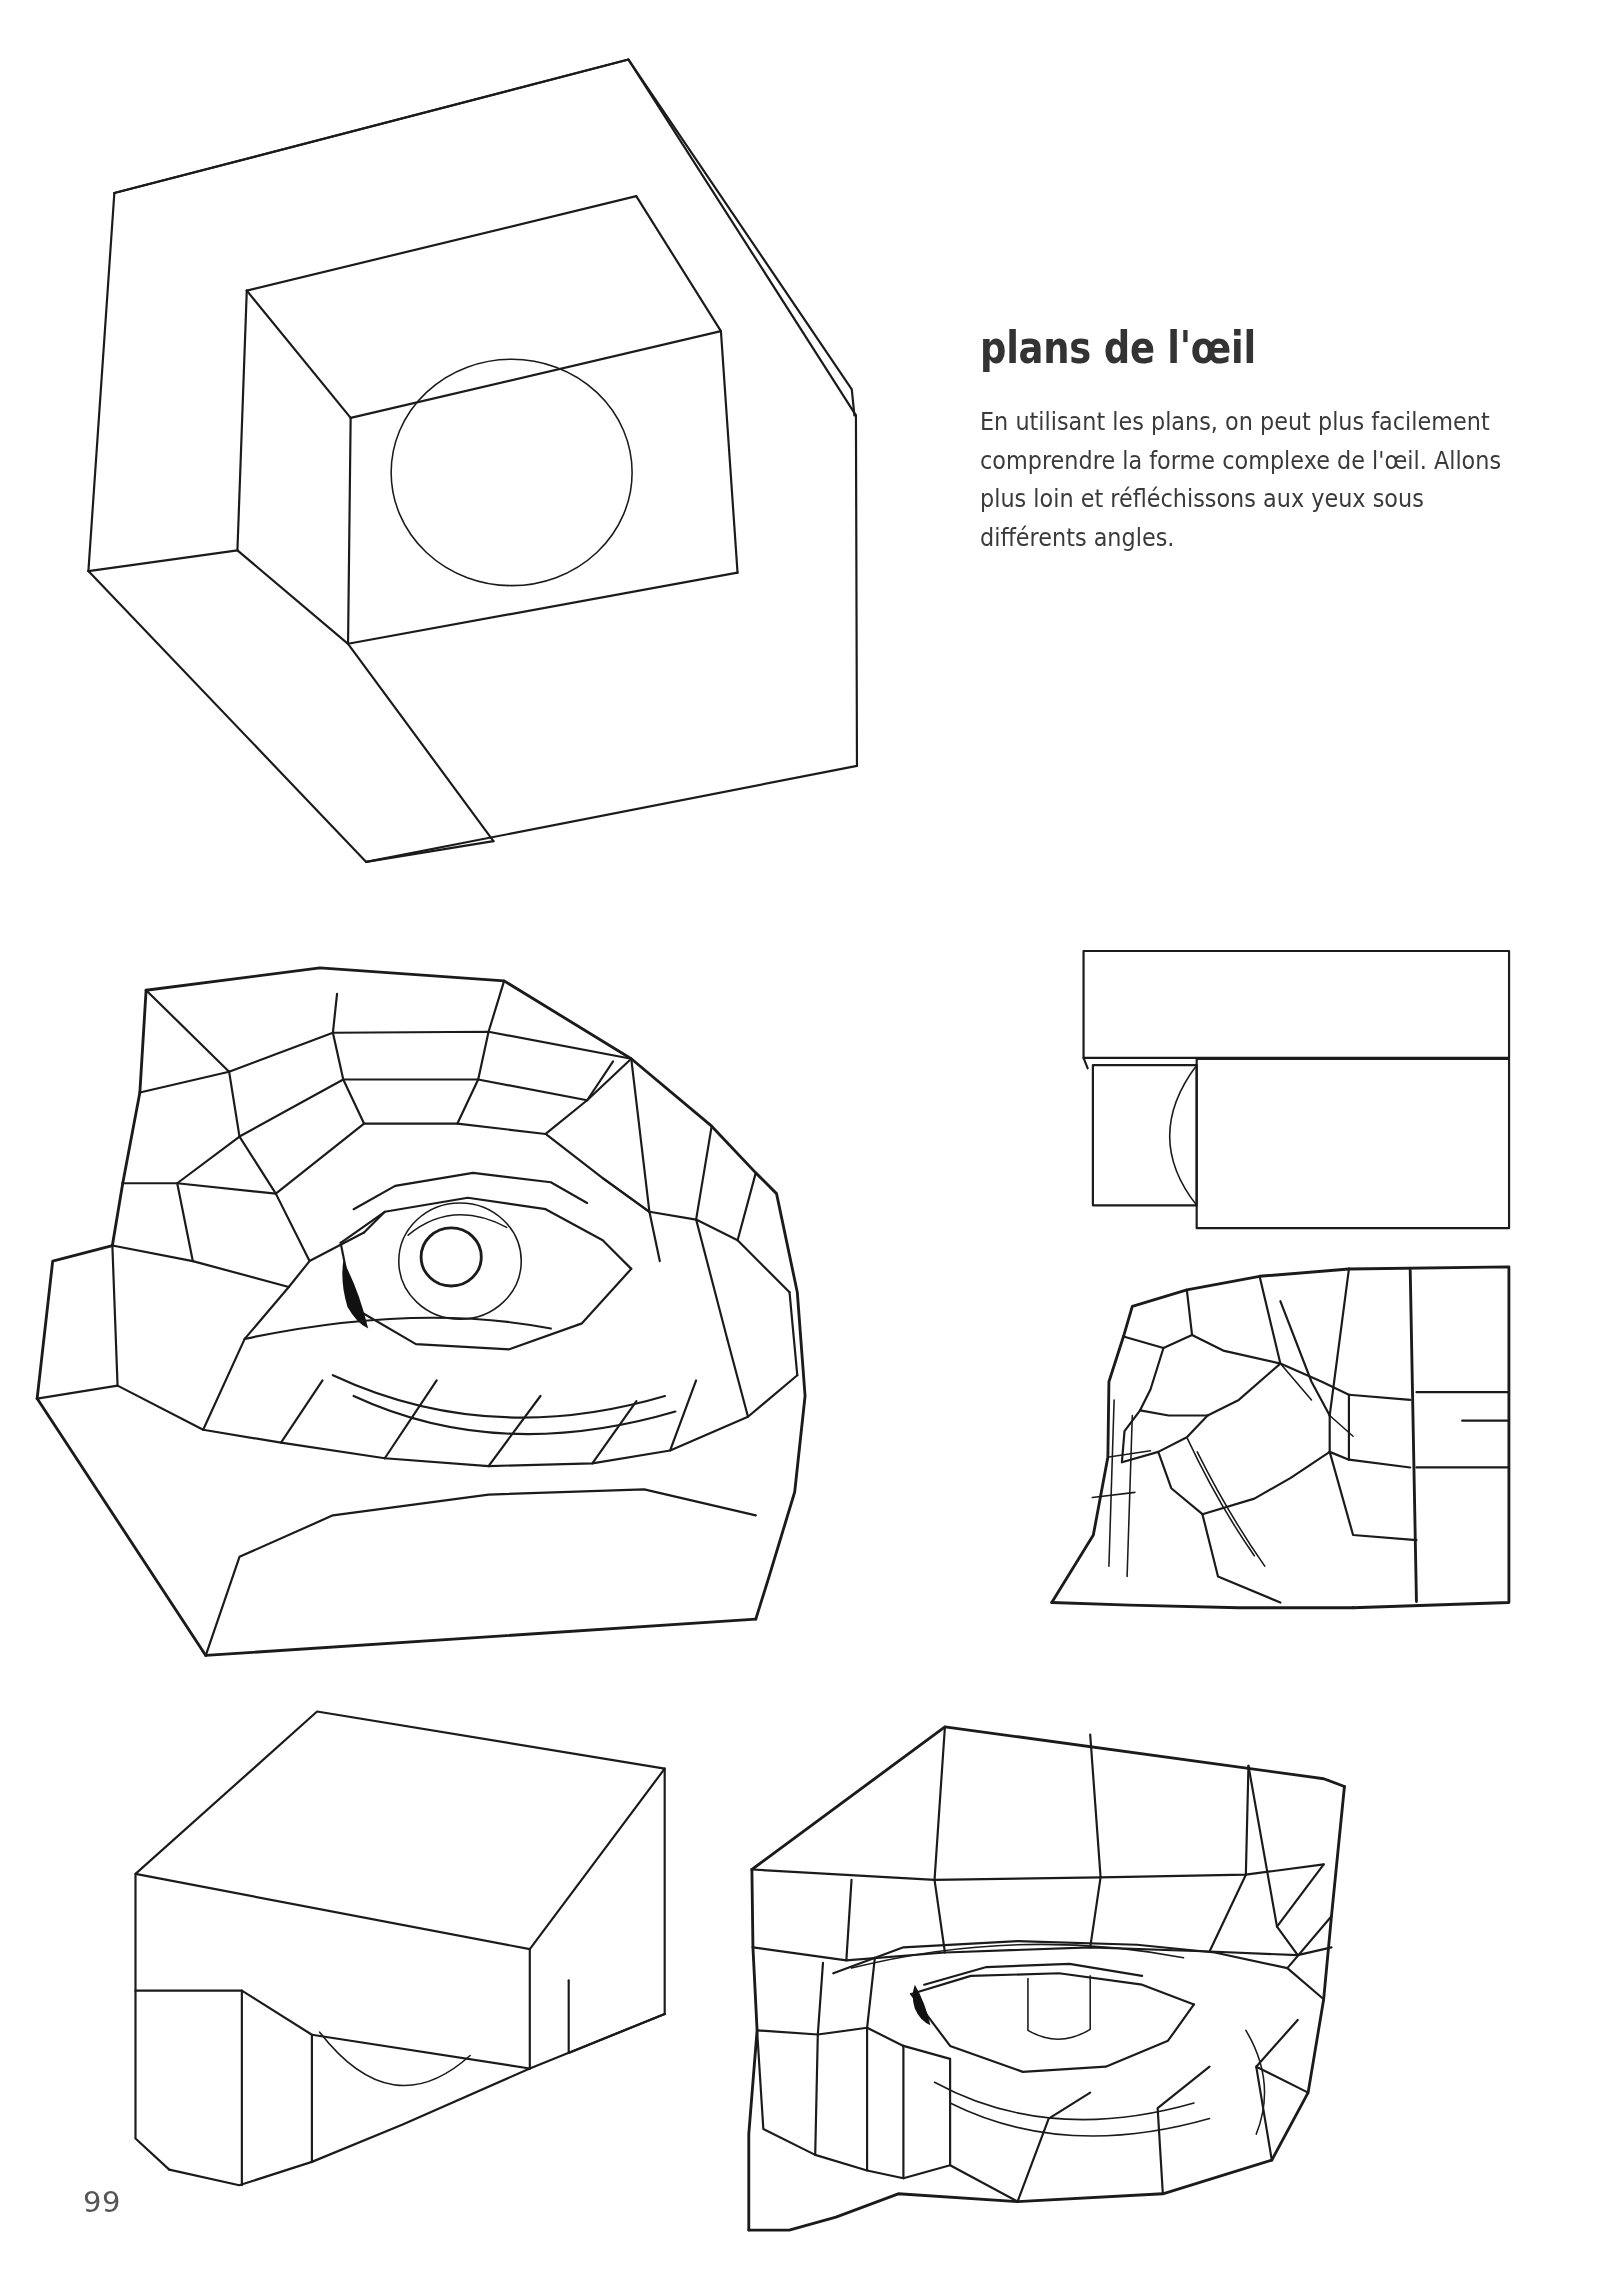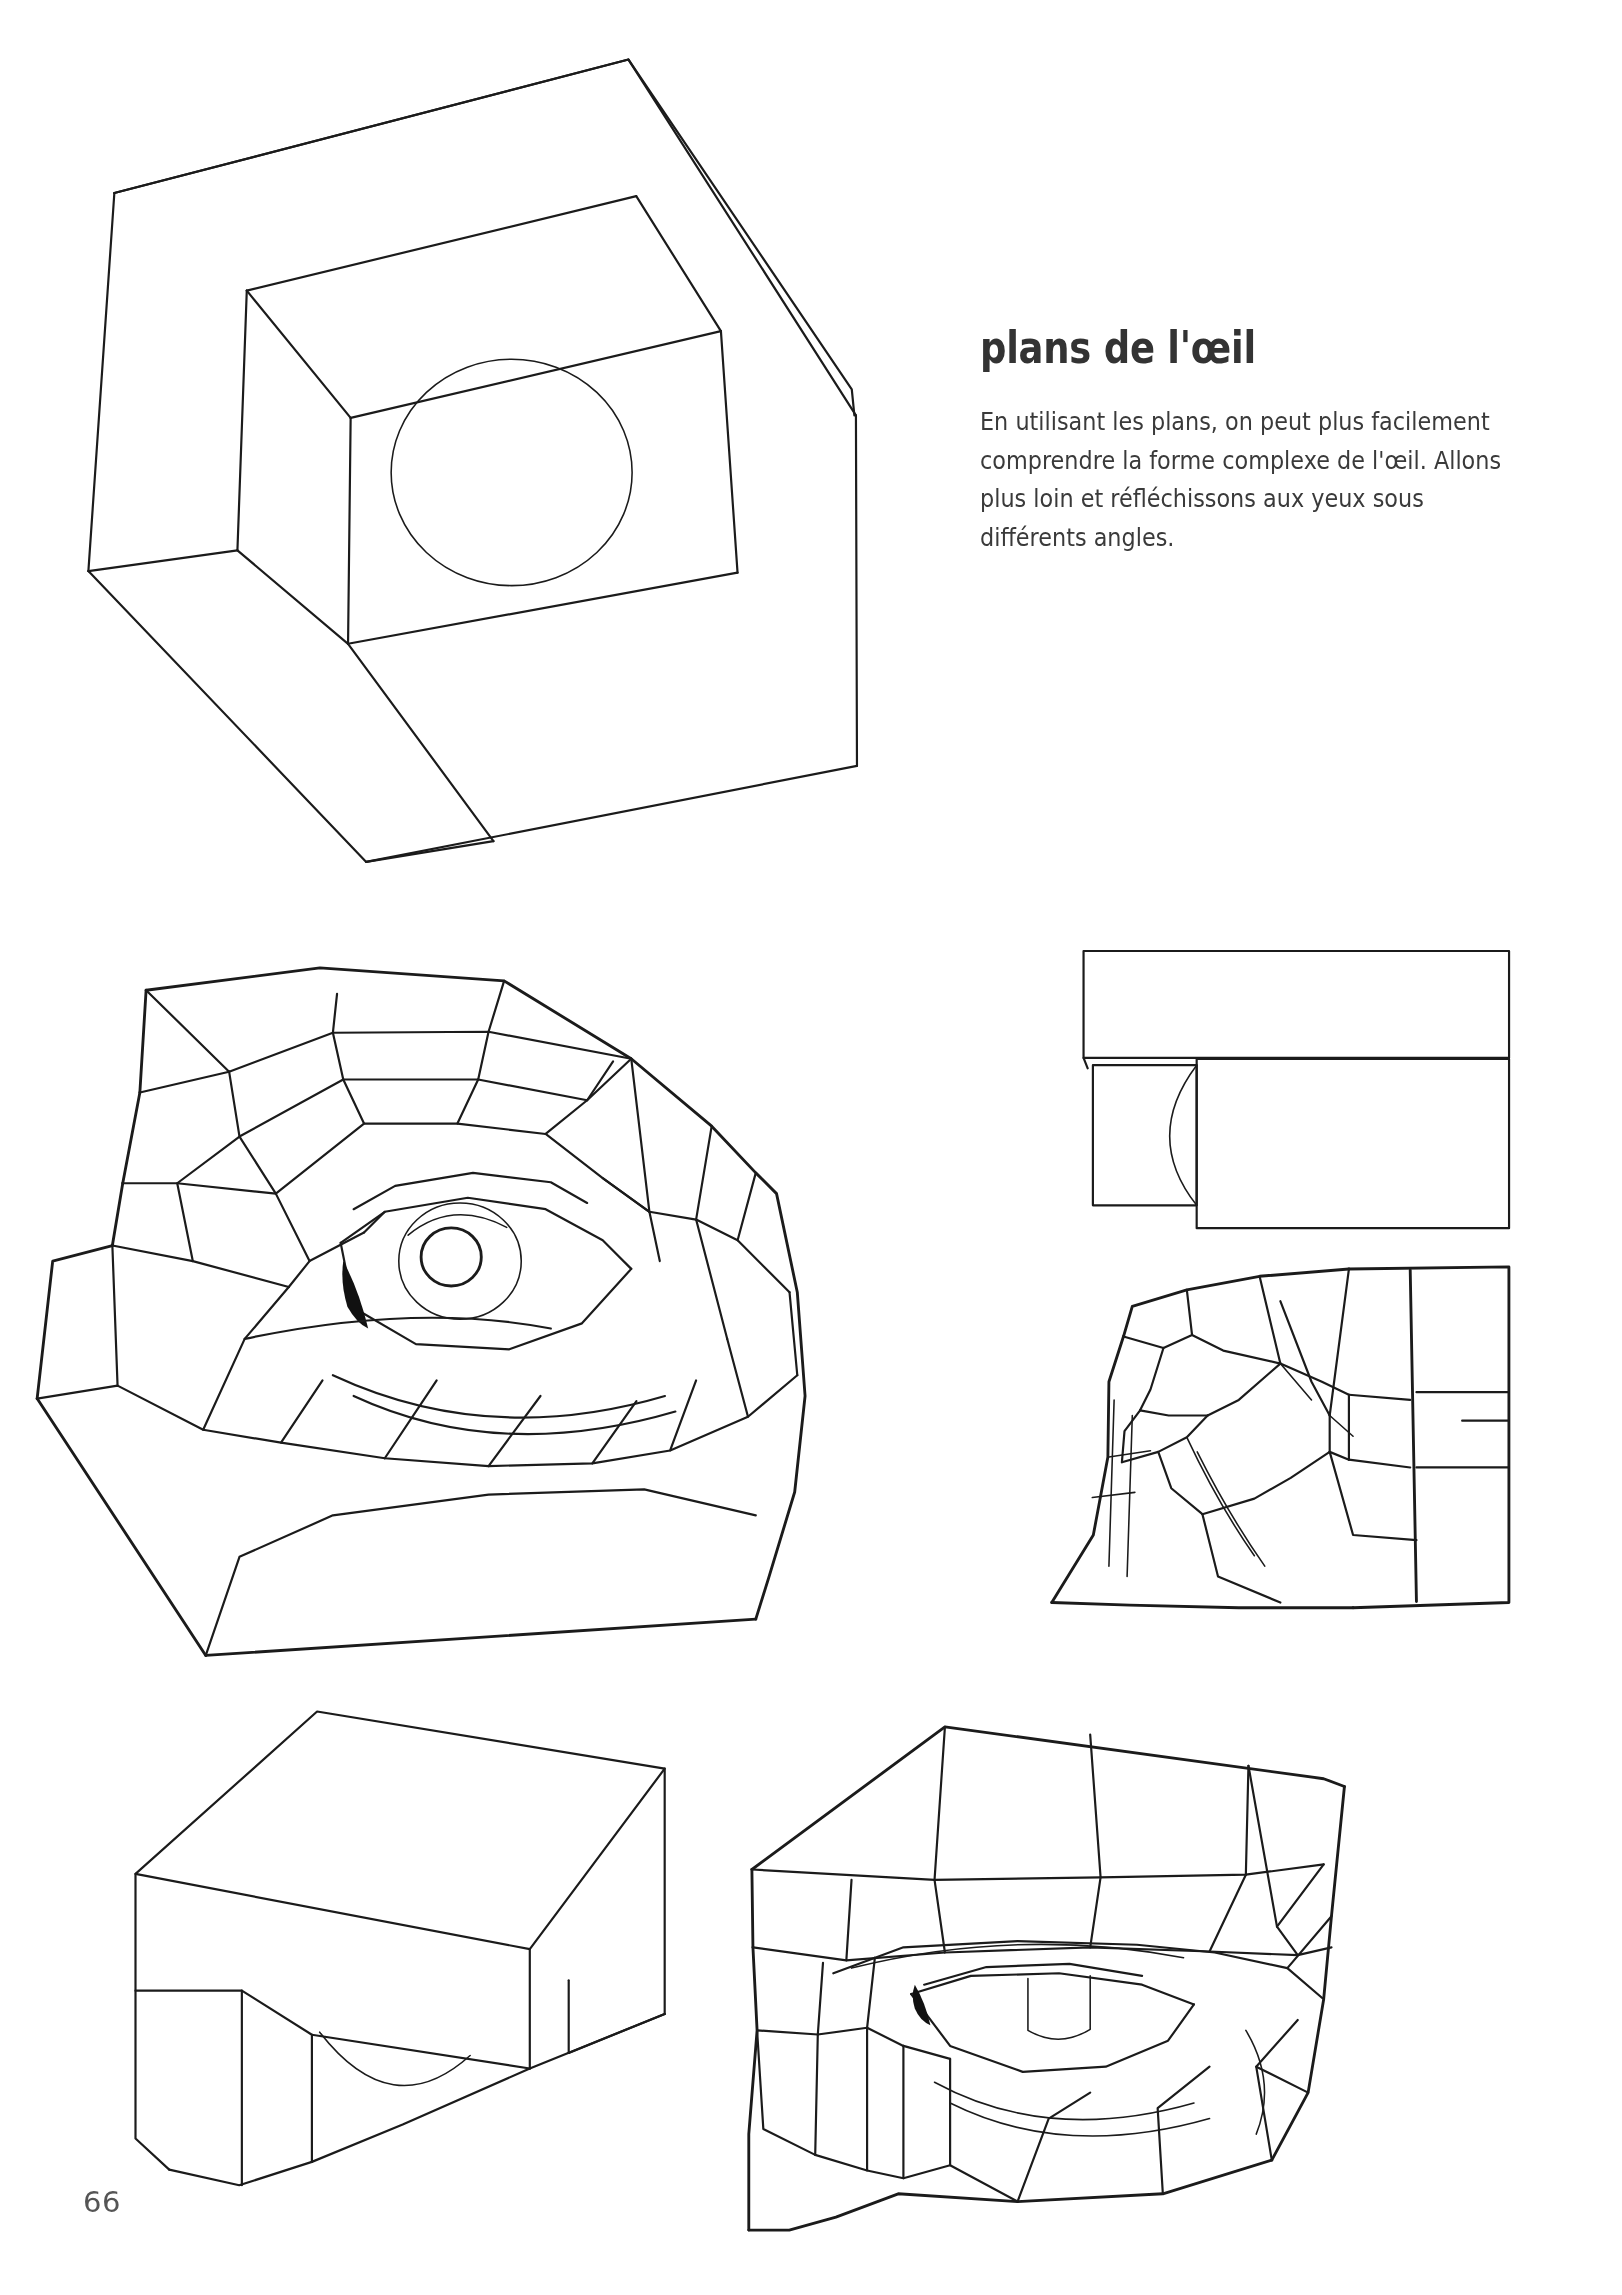--- a/index.html
+++ b/index.html
@@ -396,16 +396,16 @@
         <path d="M 362 672 q 20 34 30 78 q -20 -8 -30 -32 q -8 -24 0 -46 z"></path>
       </g>
     </svg>
   </div>
 
   <div class="text-col">
     <h1 class="page-title">plans de l'œil</h1>
     <p class="page-body">En utilisant les plans, on peut plus facilement comprendre la forme complexe de l'œil. Allons plus loin et réfléchissons aux yeux sous différents angles.</p>
   </div>
 
-  <div class="page-number">66</div>
+  <div class="page-number">99</div>
 
 </div>
 
 
 </body></html>

